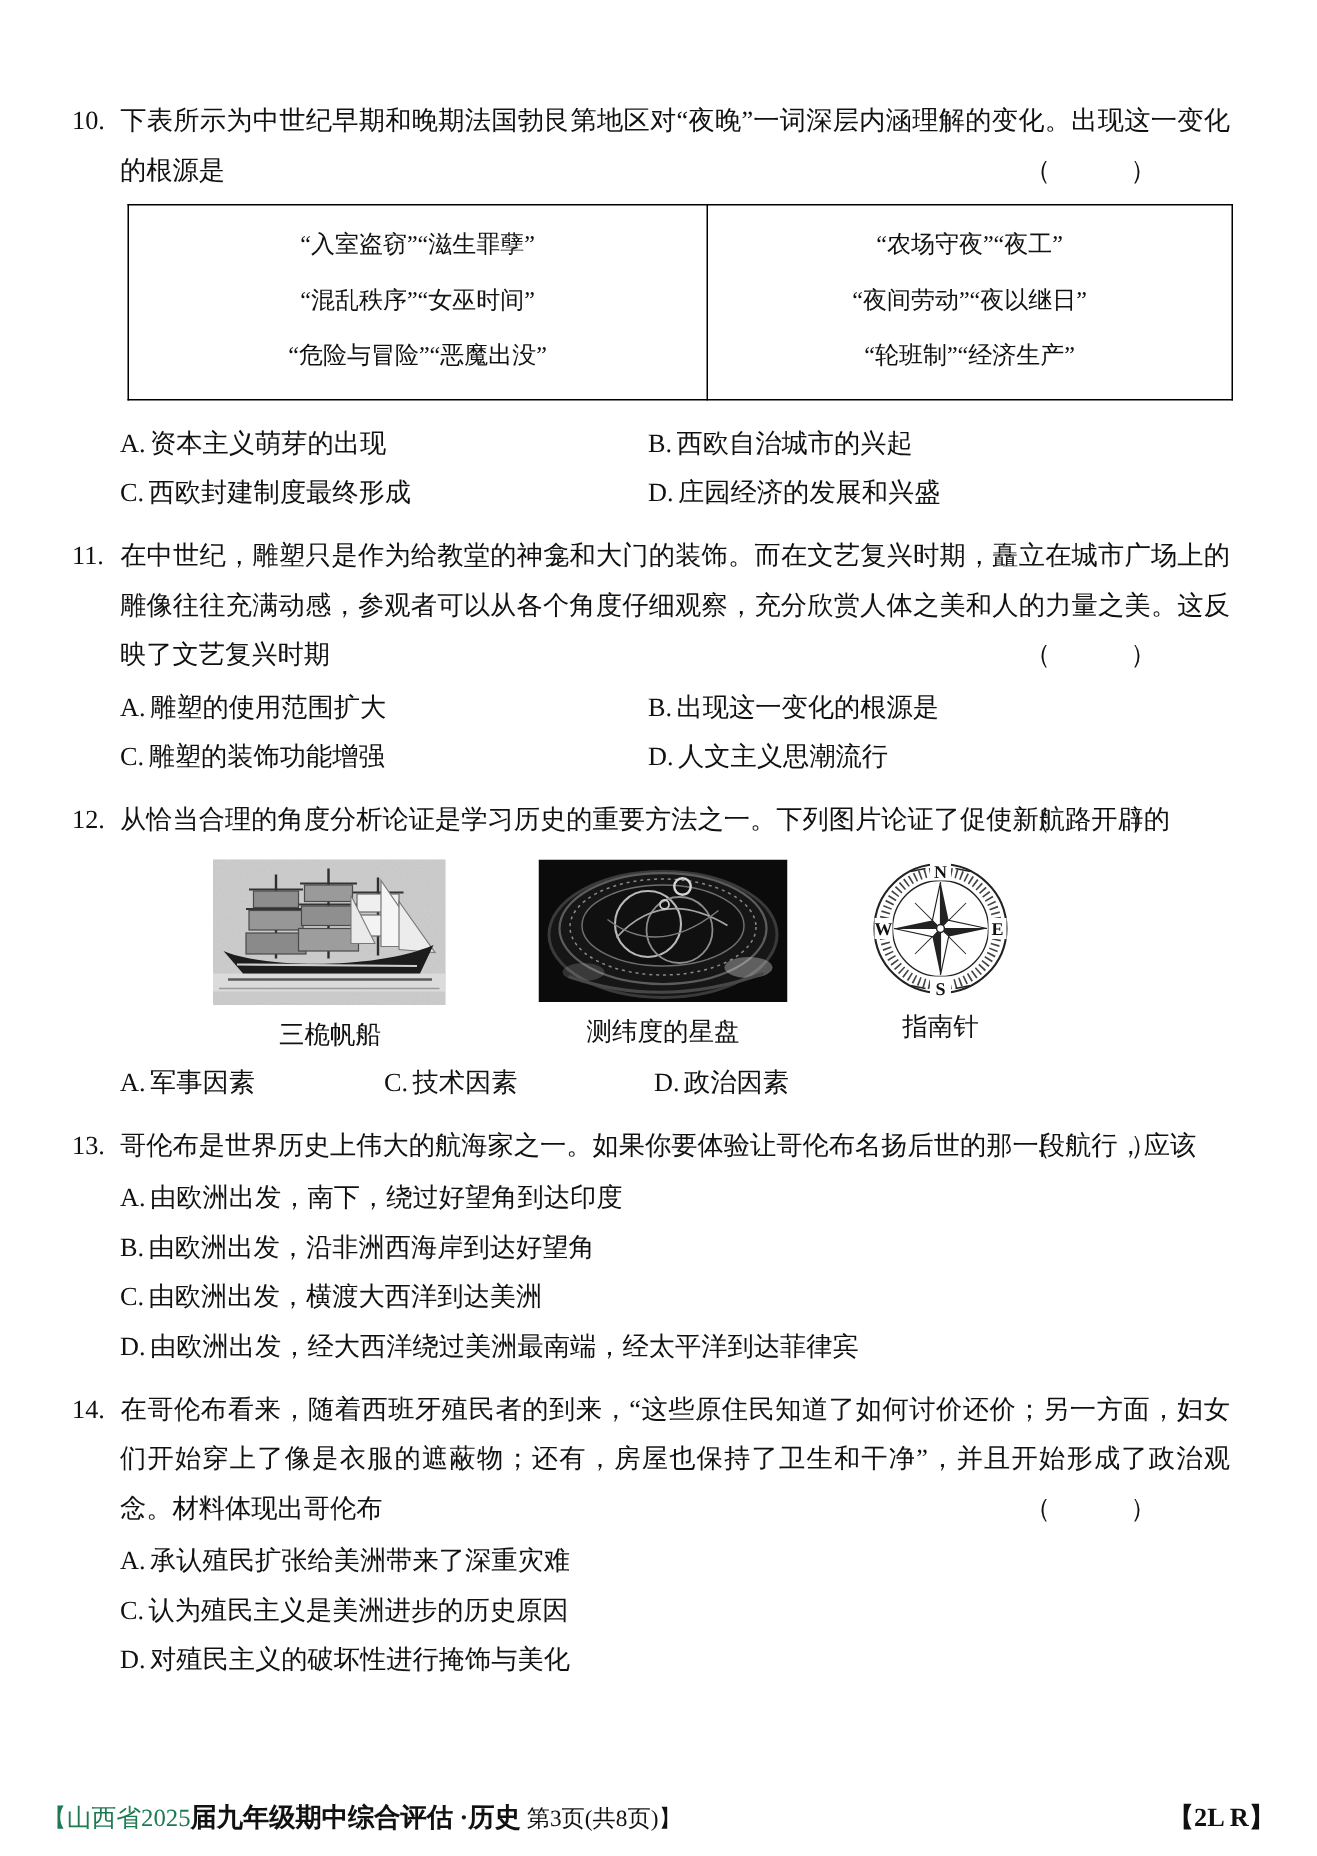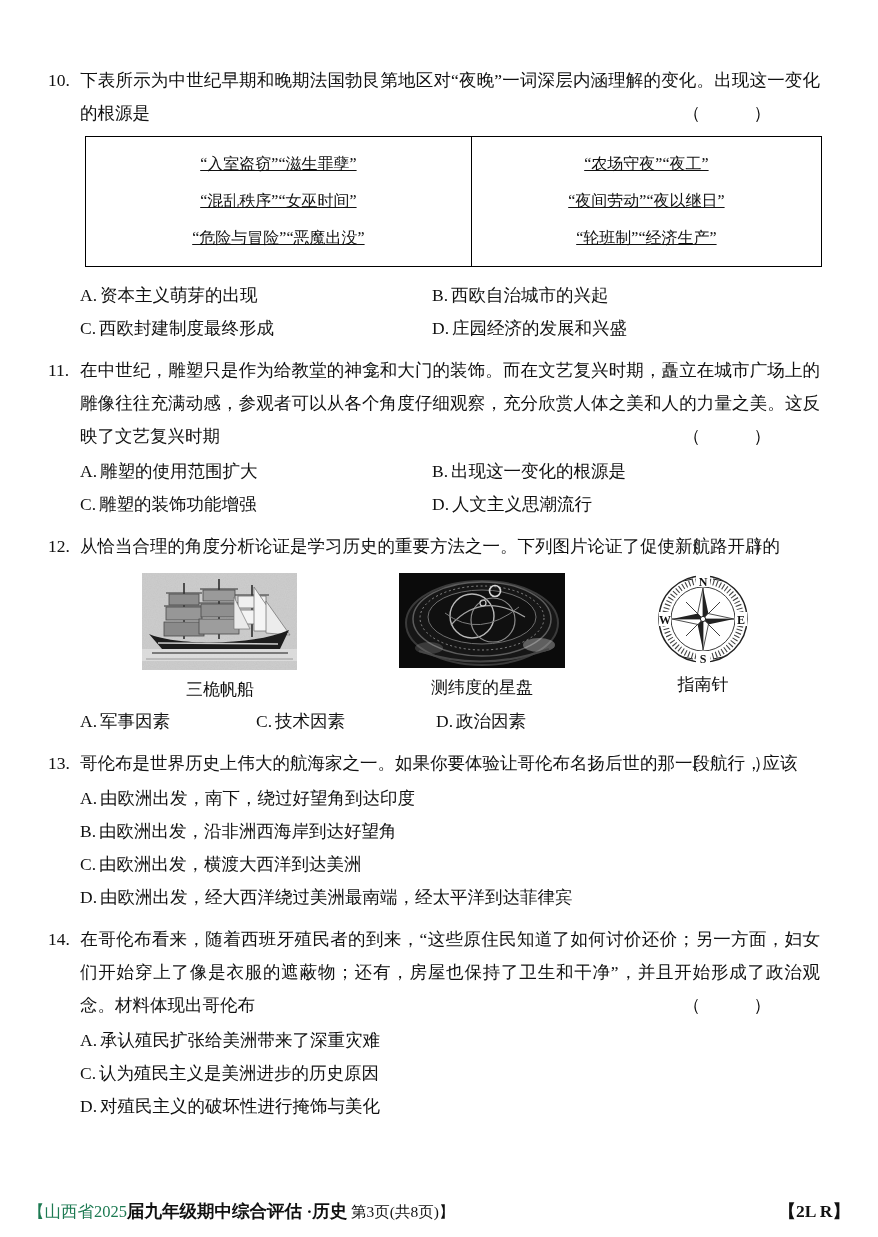--- a/index.html
+++ b/index.html
@@ -19,34 +19,34 @@
   
   .qtable{
     border-collapse:collapse;margin:6px 0 12px 37px;width:737px;
     font-size:16px;
   }
   .qtable th,.qtable td{
     border:1.6px solid #000;text-align:center;font-weight:normal;
   }
   .qtable th{height:36px;padding:0;}
   .qtable td{padding:8px 0 10px 0;}
-  .qtable td div{line-height:37px;text-decoration:underline;}
+  .qtable td div{line-height:37px;}
   
   .opts{padding-left:32px;font-size:17.5px;}
   .opts .opt{line-height:33px;white-space:nowrap;}
   .opts .lab{margin-right:3px;}
   .opts.two-col{display:grid;grid-template-columns:352px auto;}
   .opts.row-four{display:grid;grid-template-columns:176px 180px 190px auto;}
   .opts.one-col .opt{display:block;}
   
   .figures{display:flex;align-items:flex-start;margin:10px 0 4px 94px;}
   .figure{text-align:center;}
   .figure .caption{font-size:17px;line-height:22px;margin-top:9px;}
-  .fig-ship{width:156px;margin-right:101px;}
-  .fig-astro{width:166px;margin-right:92px;}
+  .fig-ship{width:156px;margin-right:61px;}
+  .fig-astro{width:166px;margin-right:56px;}
   .fig-compass{width:92px;}
   .figure svg{display:block;}
   .fig-compass svg{margin:0 auto;}
   
   .footer{
     position:absolute;left:0;right:0;bottom:14px;
     display:flex;justify-content:space-between;align-items:flex-start;
     padding:0 28px;font-size:16.5px;
   }
   .footer .brand-green{color:#1d7a52;}

